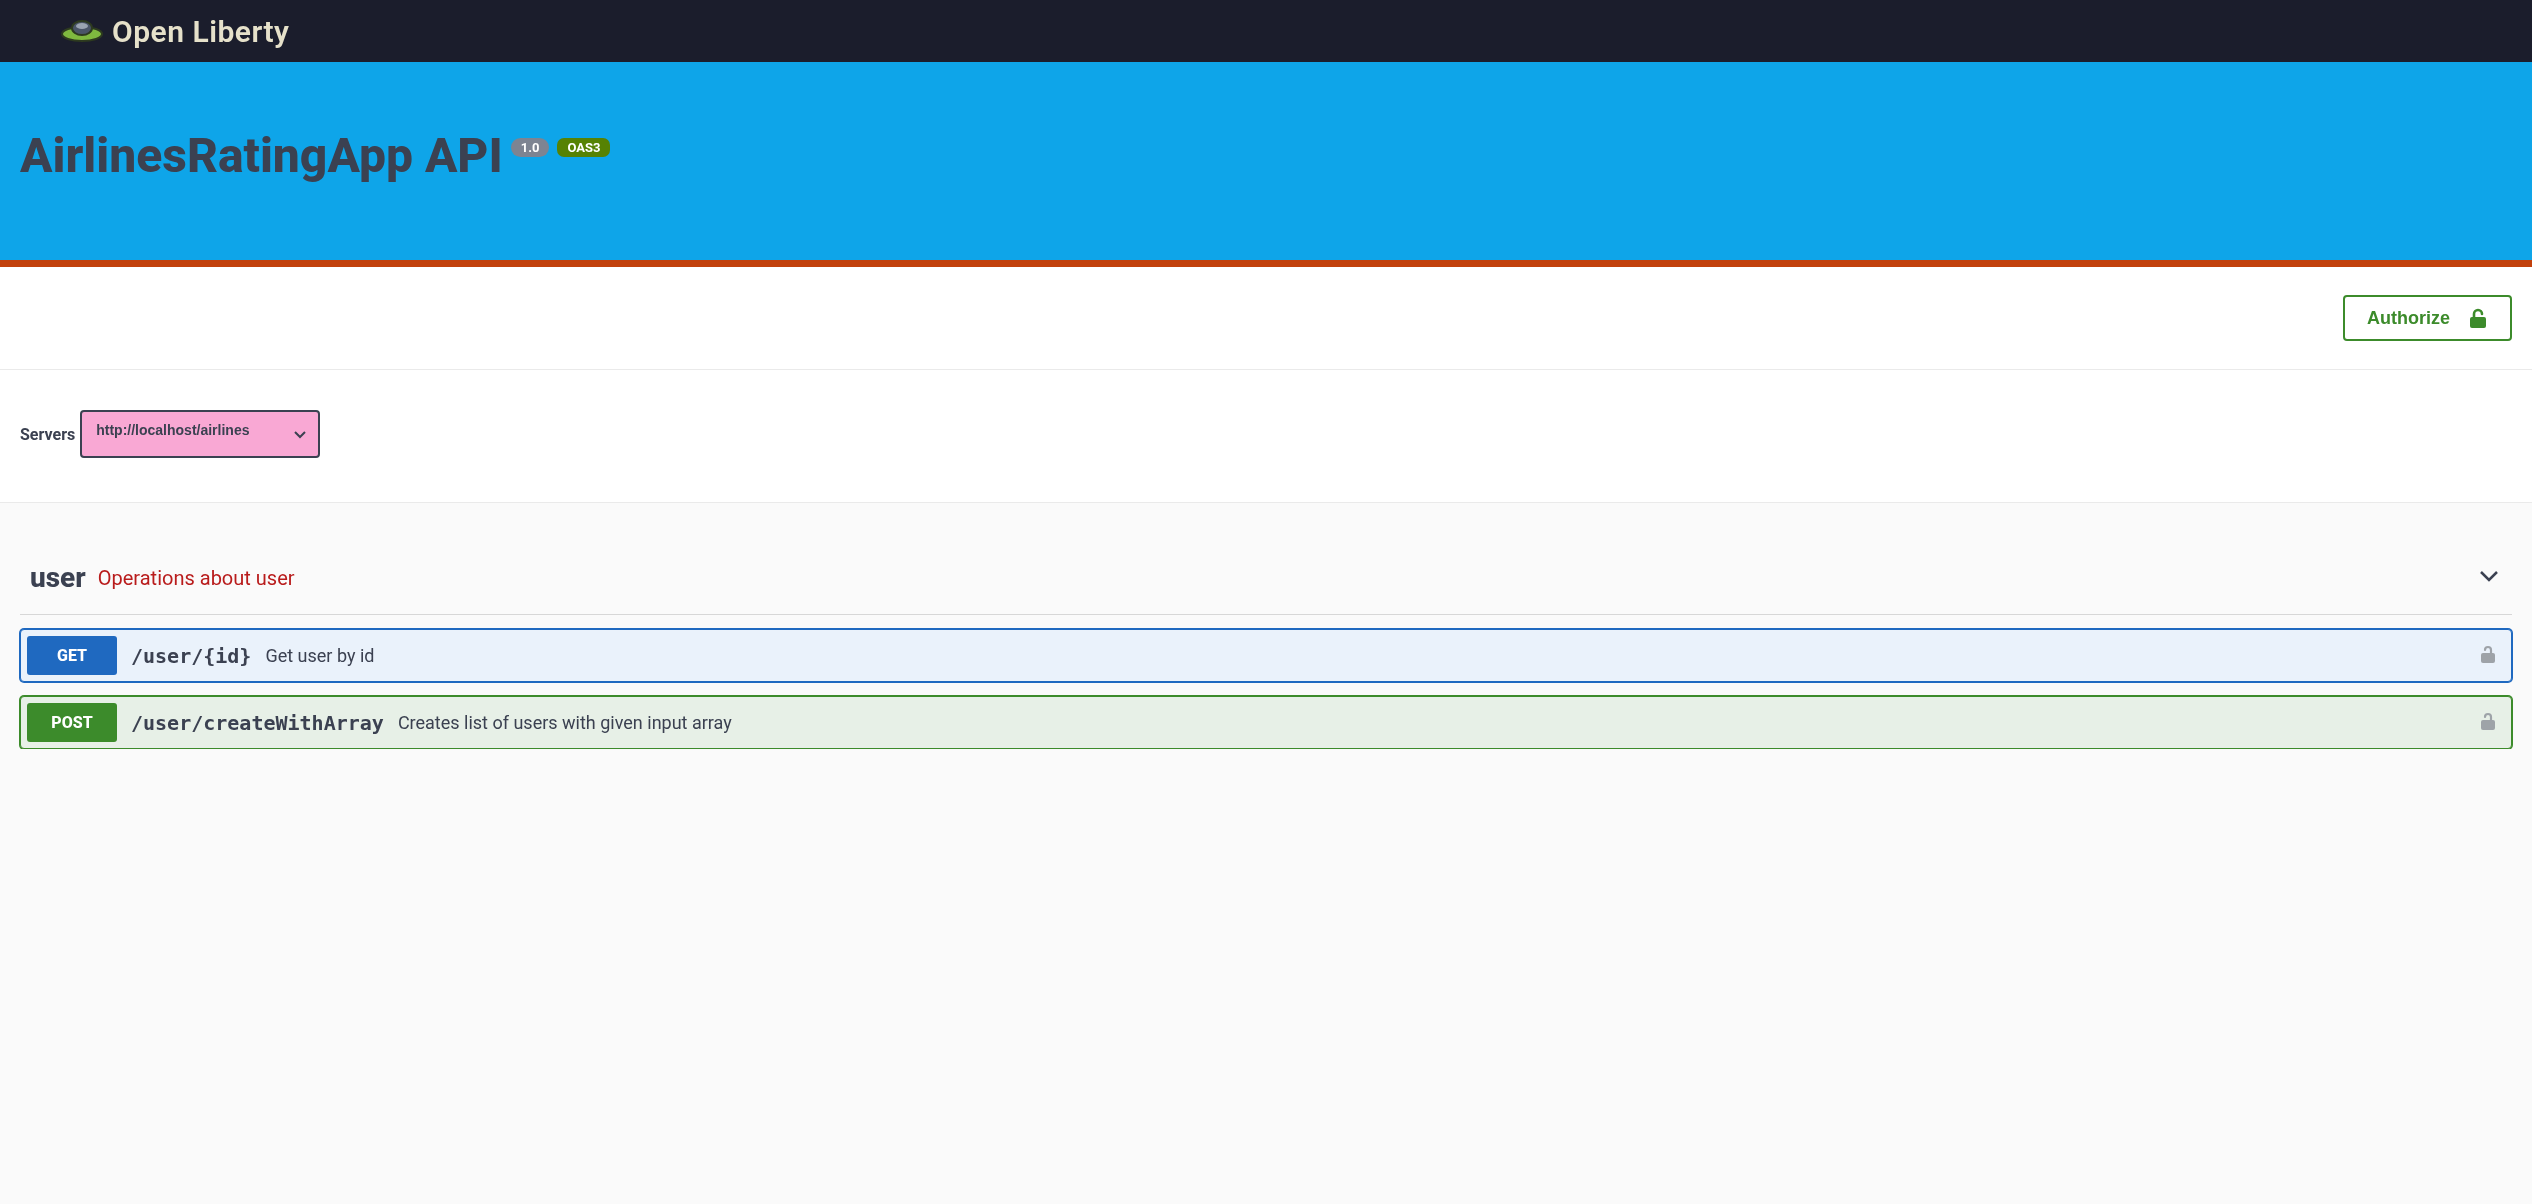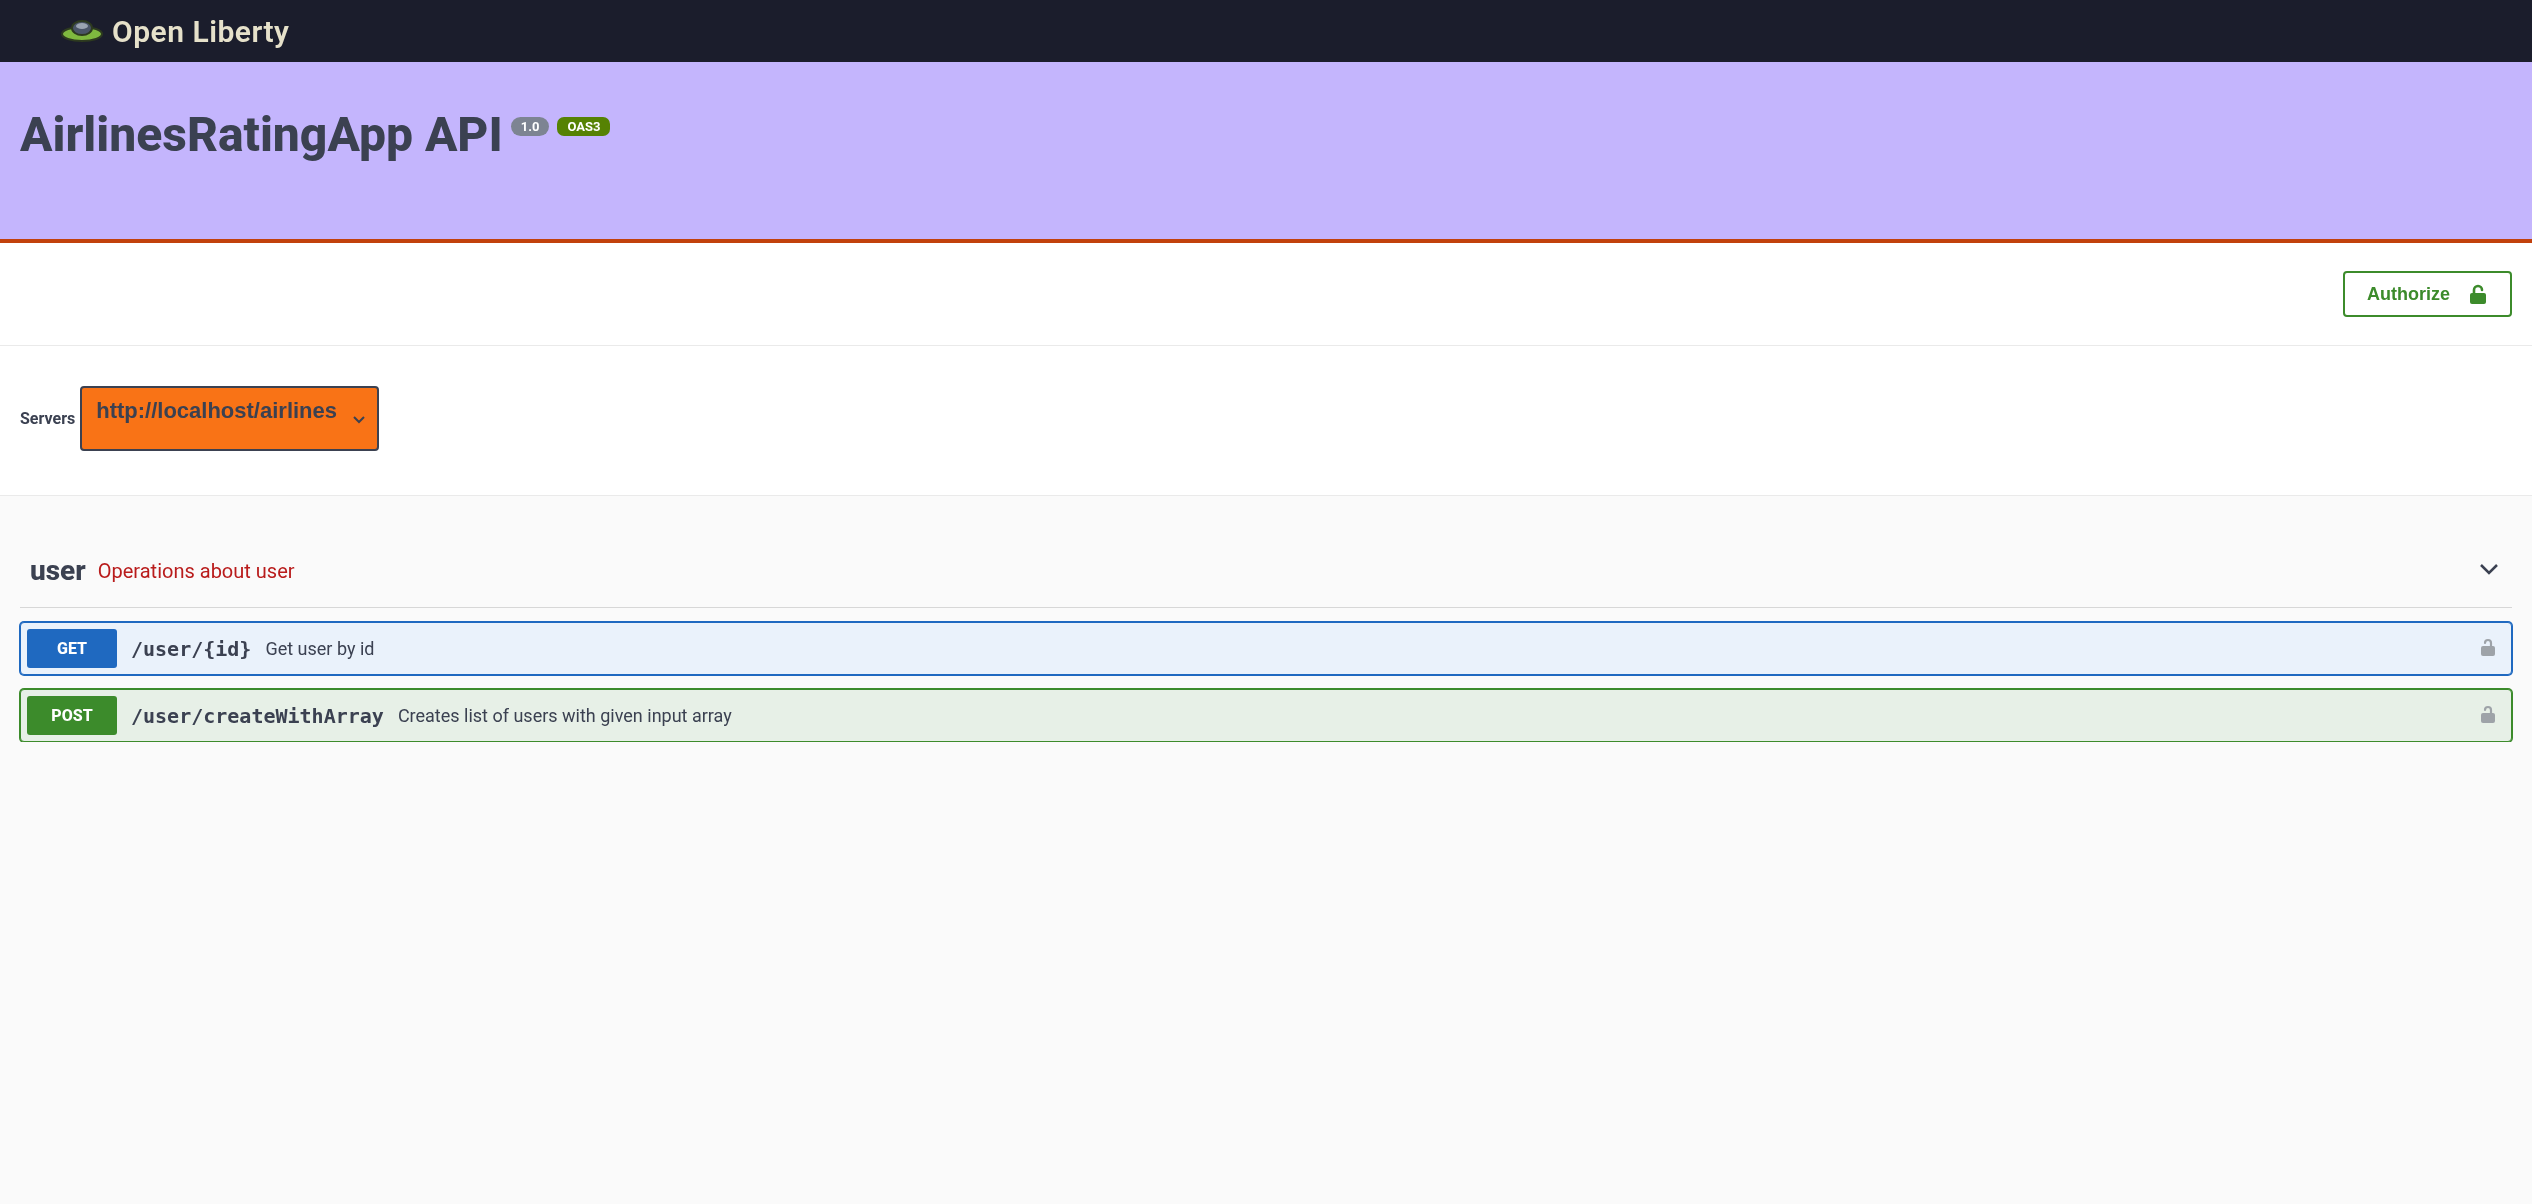--- a/index.html
+++ b/index.html
@@ -16,23 +16,23 @@
     padding: 0 60px;
   }
   .logo-wrap { display: flex; align-items: center; gap: 8px; }
   .brand {
     color: #e6e1ca;
     font-size: 30px;
     font-weight: 600;
     letter-spacing: 0.5px;
   }
   .hero {
-    background: #c4b5fd;
-    padding: 49px 20px 80px 20px;
-    border-bottom: 4px solid #c2410c;
+    background: #0ea5e9;
+    padding: 70px 20px 80px 20px;
+    border-bottom: 7px solid #c2410c;
   }
   .hero-inner { display: flex; align-items: flex-start; gap: 8px; }
   .api-title {
     font-size: 48px;
     font-weight: 800;
     color: #3b4151;
     line-height: 1;
   }
   .badge {
     display: inline-flex;
@@ -83,23 +83,23 @@
     gap: 5px;
     border-bottom: 1px solid #eaeaea;
   }
   .servers-label { font-weight: 700; font-size: 16px; color: #3b4151; }
   .server-select-wrap { position: relative; display: inline-block; }
   .server-select {
     appearance: none;
     -webkit-appearance: none;
     border: 2px solid #3b4151;
     border-radius: 4px;
-    background: #f97316;
-    padding: 10px 40px 26px 14px;
-    font-size: 22px;
+    background: #f9a8d4;
+    padding: 10px 40px 18px 14px;
+    font-size: 14px;
     font-weight: 700;
     color: #3b4151;
     cursor: pointer;
     min-width: 240px;
   }
   .server-select-wrap svg {
     position: absolute;
     right: 12px;
     top: 50%;
     transform: translateY(-50%);

